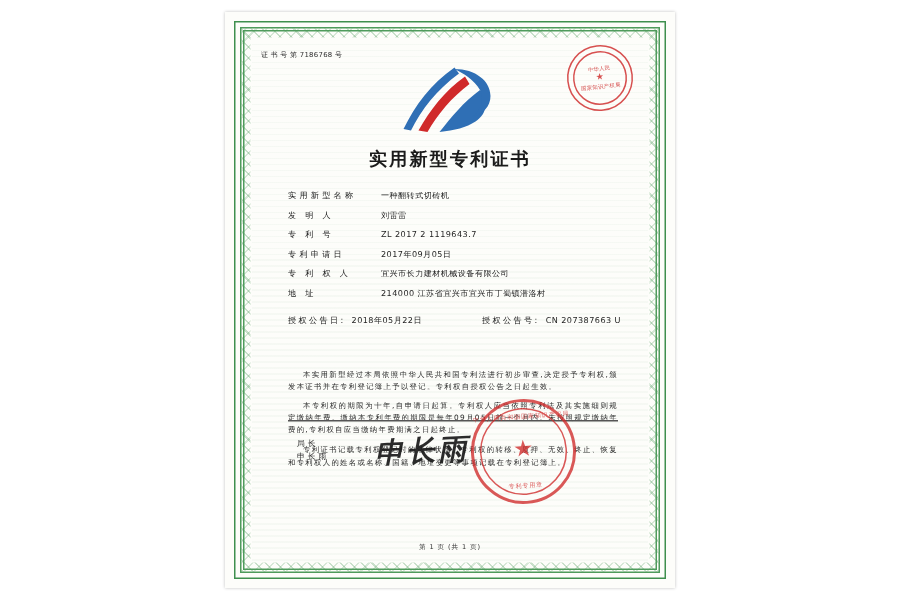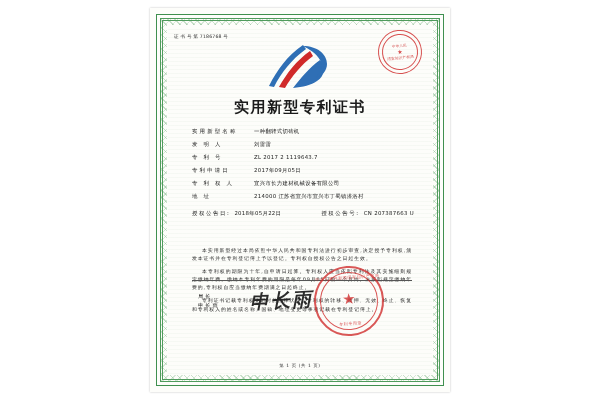--- a/index.html
+++ b/index.html
@@ -128,21 +128,21 @@
   }
 
   
   .doc-title {
     position: absolute;
     left: 0; right: 0;
     top: 70px;
     text-align: center;
     font-family: "DejaVu Serif", "Liberation Serif", serif;
     font-weight: bold;
-    font-size: 15px;
+    font-size: 12px;
     letter-spacing: 1.5px;
     color: #1b1b1b;
   }
 
   
   .fields {
     position: absolute;
     left: 22px;
     right: 16px;
     top: 100px;

